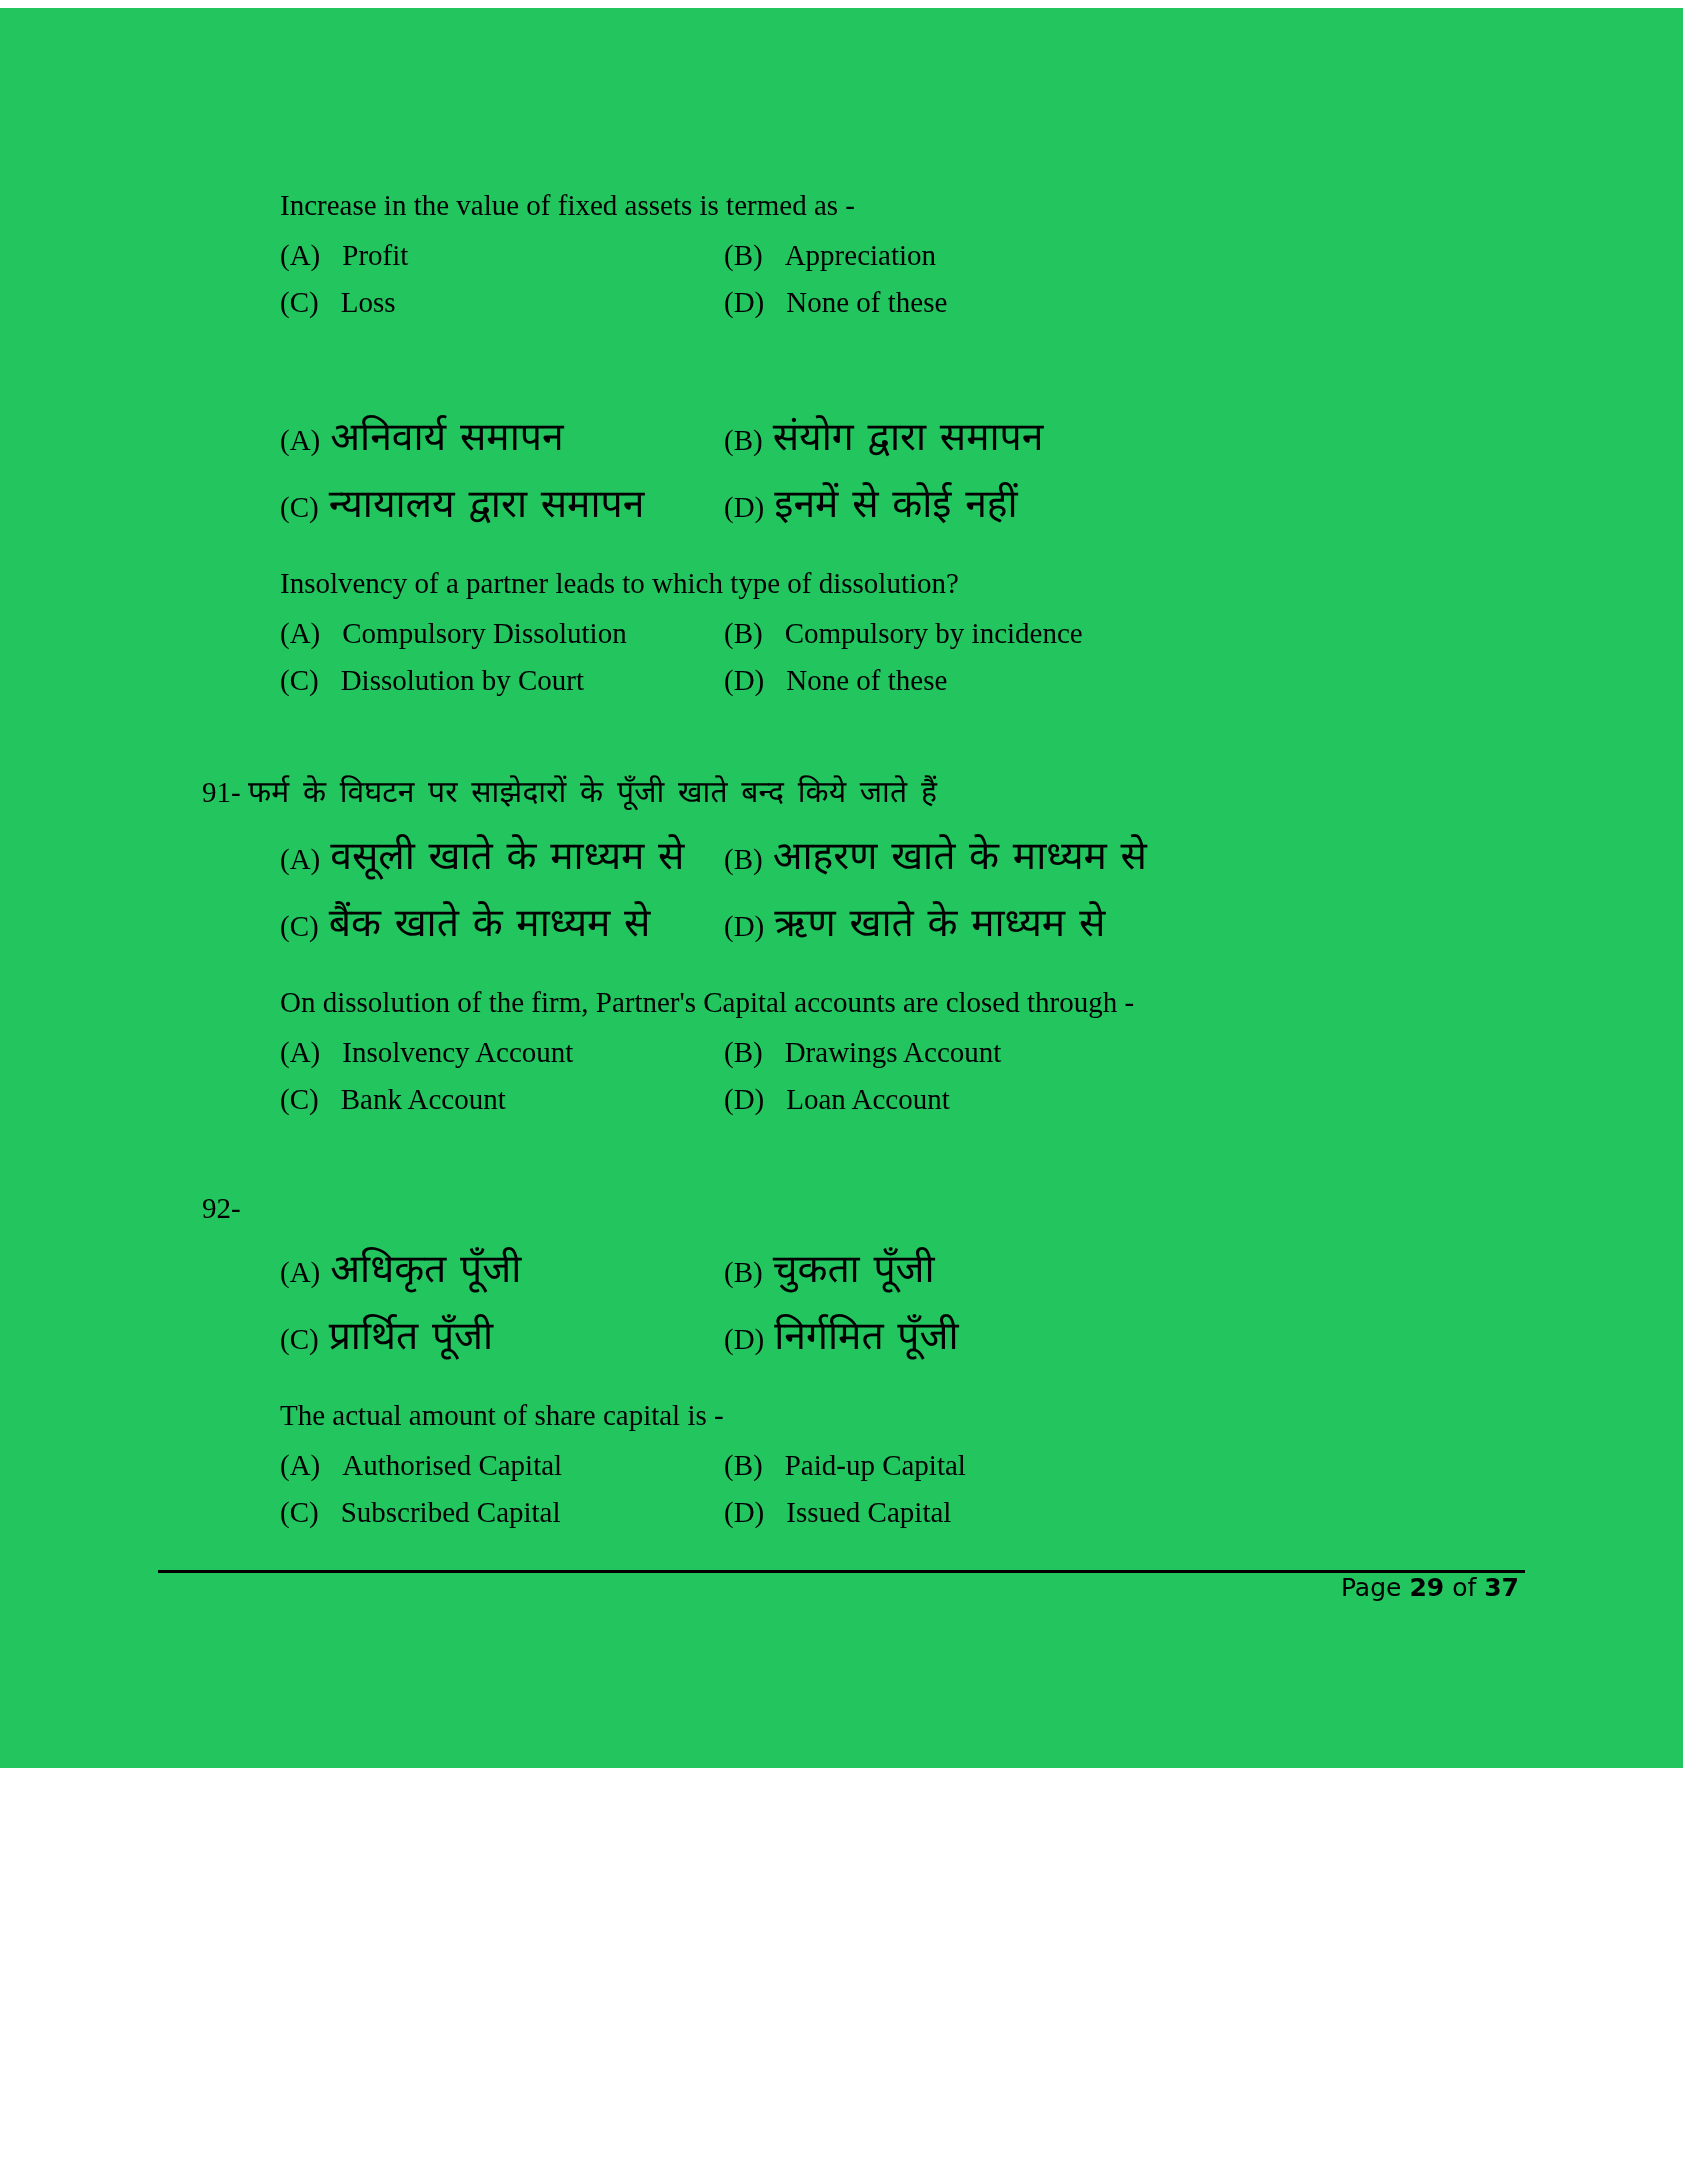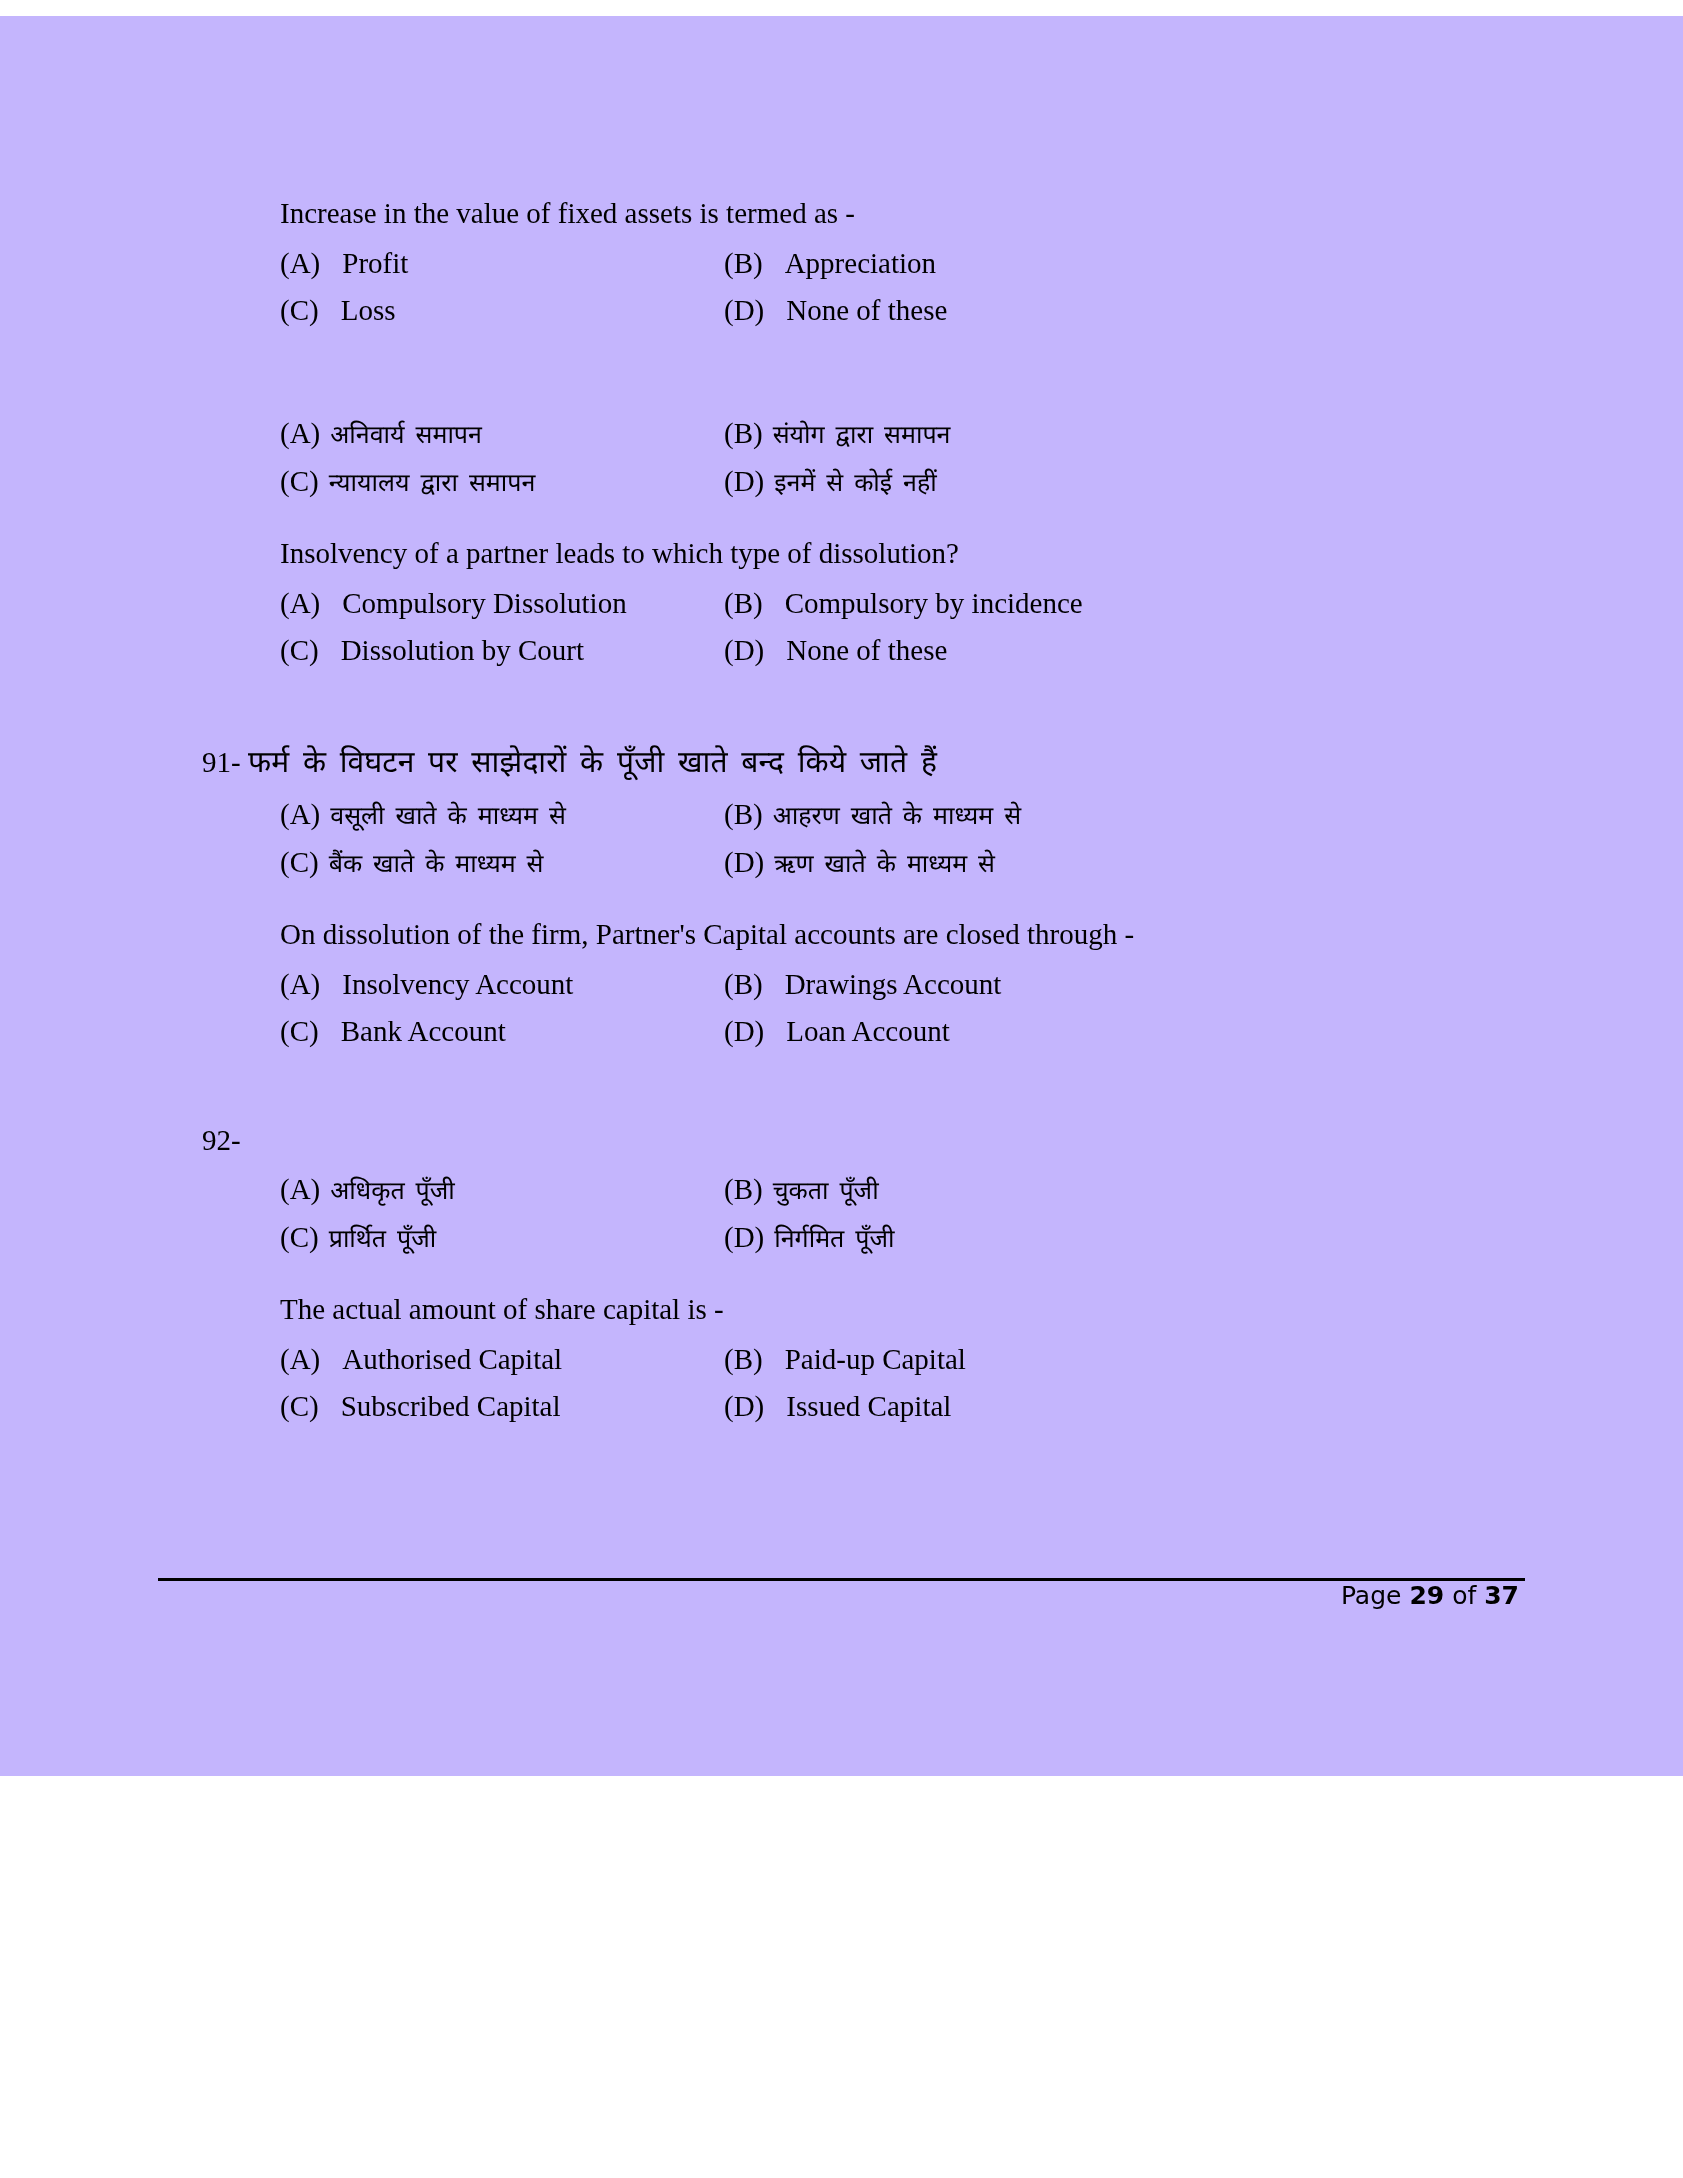--- a/index.html
+++ b/index.html
@@ -10,24 +10,24 @@
   body {
     width: 1683px;
     height: 2178px;
     font-family: "Liberation Serif", "DejaVu Serif", serif;
     color: #000000;
     position: relative;
     overflow: hidden;
   }
   .page {
     position: absolute;
-    top: 16px; left: 0;
+    top: 8px; left: 0;
     width: 1683px;
     height: 1760px;
-    background: #c4b5fd;
+    background: #22c55e;
   }
   .content {
     position: absolute;
     left: 248px;
     top: 178px;
     width: 1218px;
   }
 
   
   .qblock {
@@ -79,22 +79,22 @@
     font-family: "Liberation Serif", "DejaVu Serif", serif;
     margin-right: 10px;
     white-space: nowrap;
   }
   .opt-text-eng {
     font-size: 29px;
     font-family: "Liberation Serif", "DejaVu Serif", serif;
     margin-left: 12px;
   }
   .opt-text-hindi {
-    font-size: 25px;
-    font-family: Liberation Sans, sans-serif;
+    font-size: 39px;
+    font-family: Liberation Serif, serif;
     word-spacing: 4px;
   }
 
   .gap-sm { height: 22px; }
   .gap-lg { height: 61px; }
 
   
   .footer {
     position: absolute;
     left: 158px;

